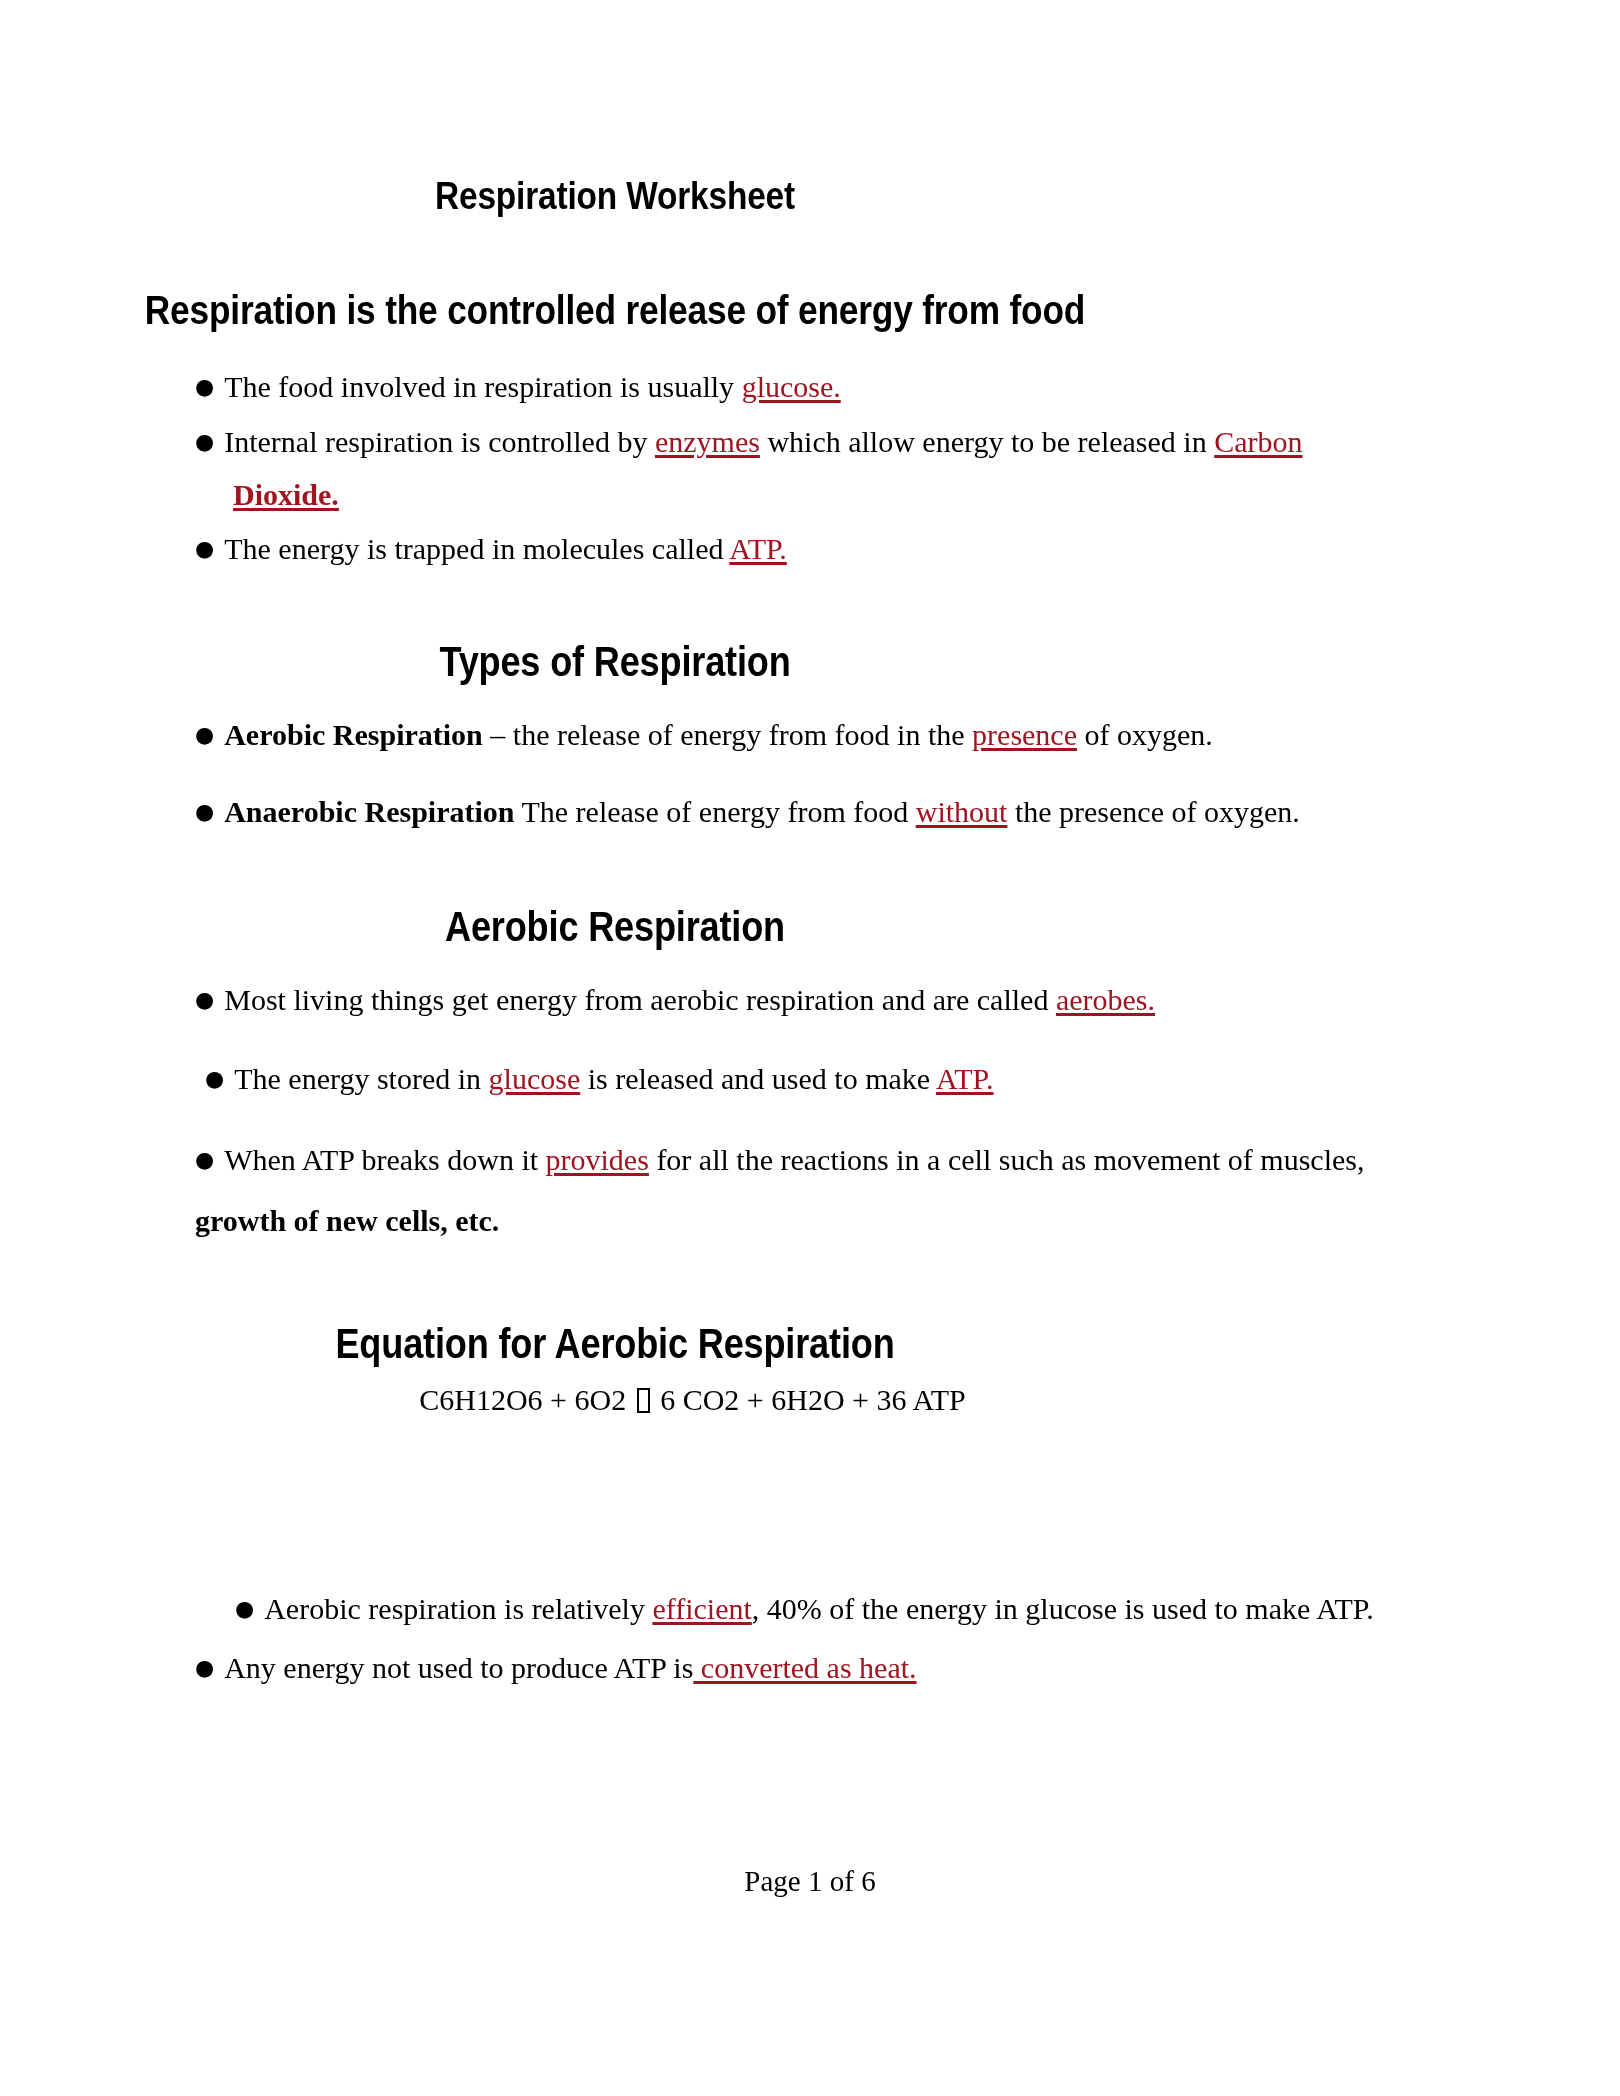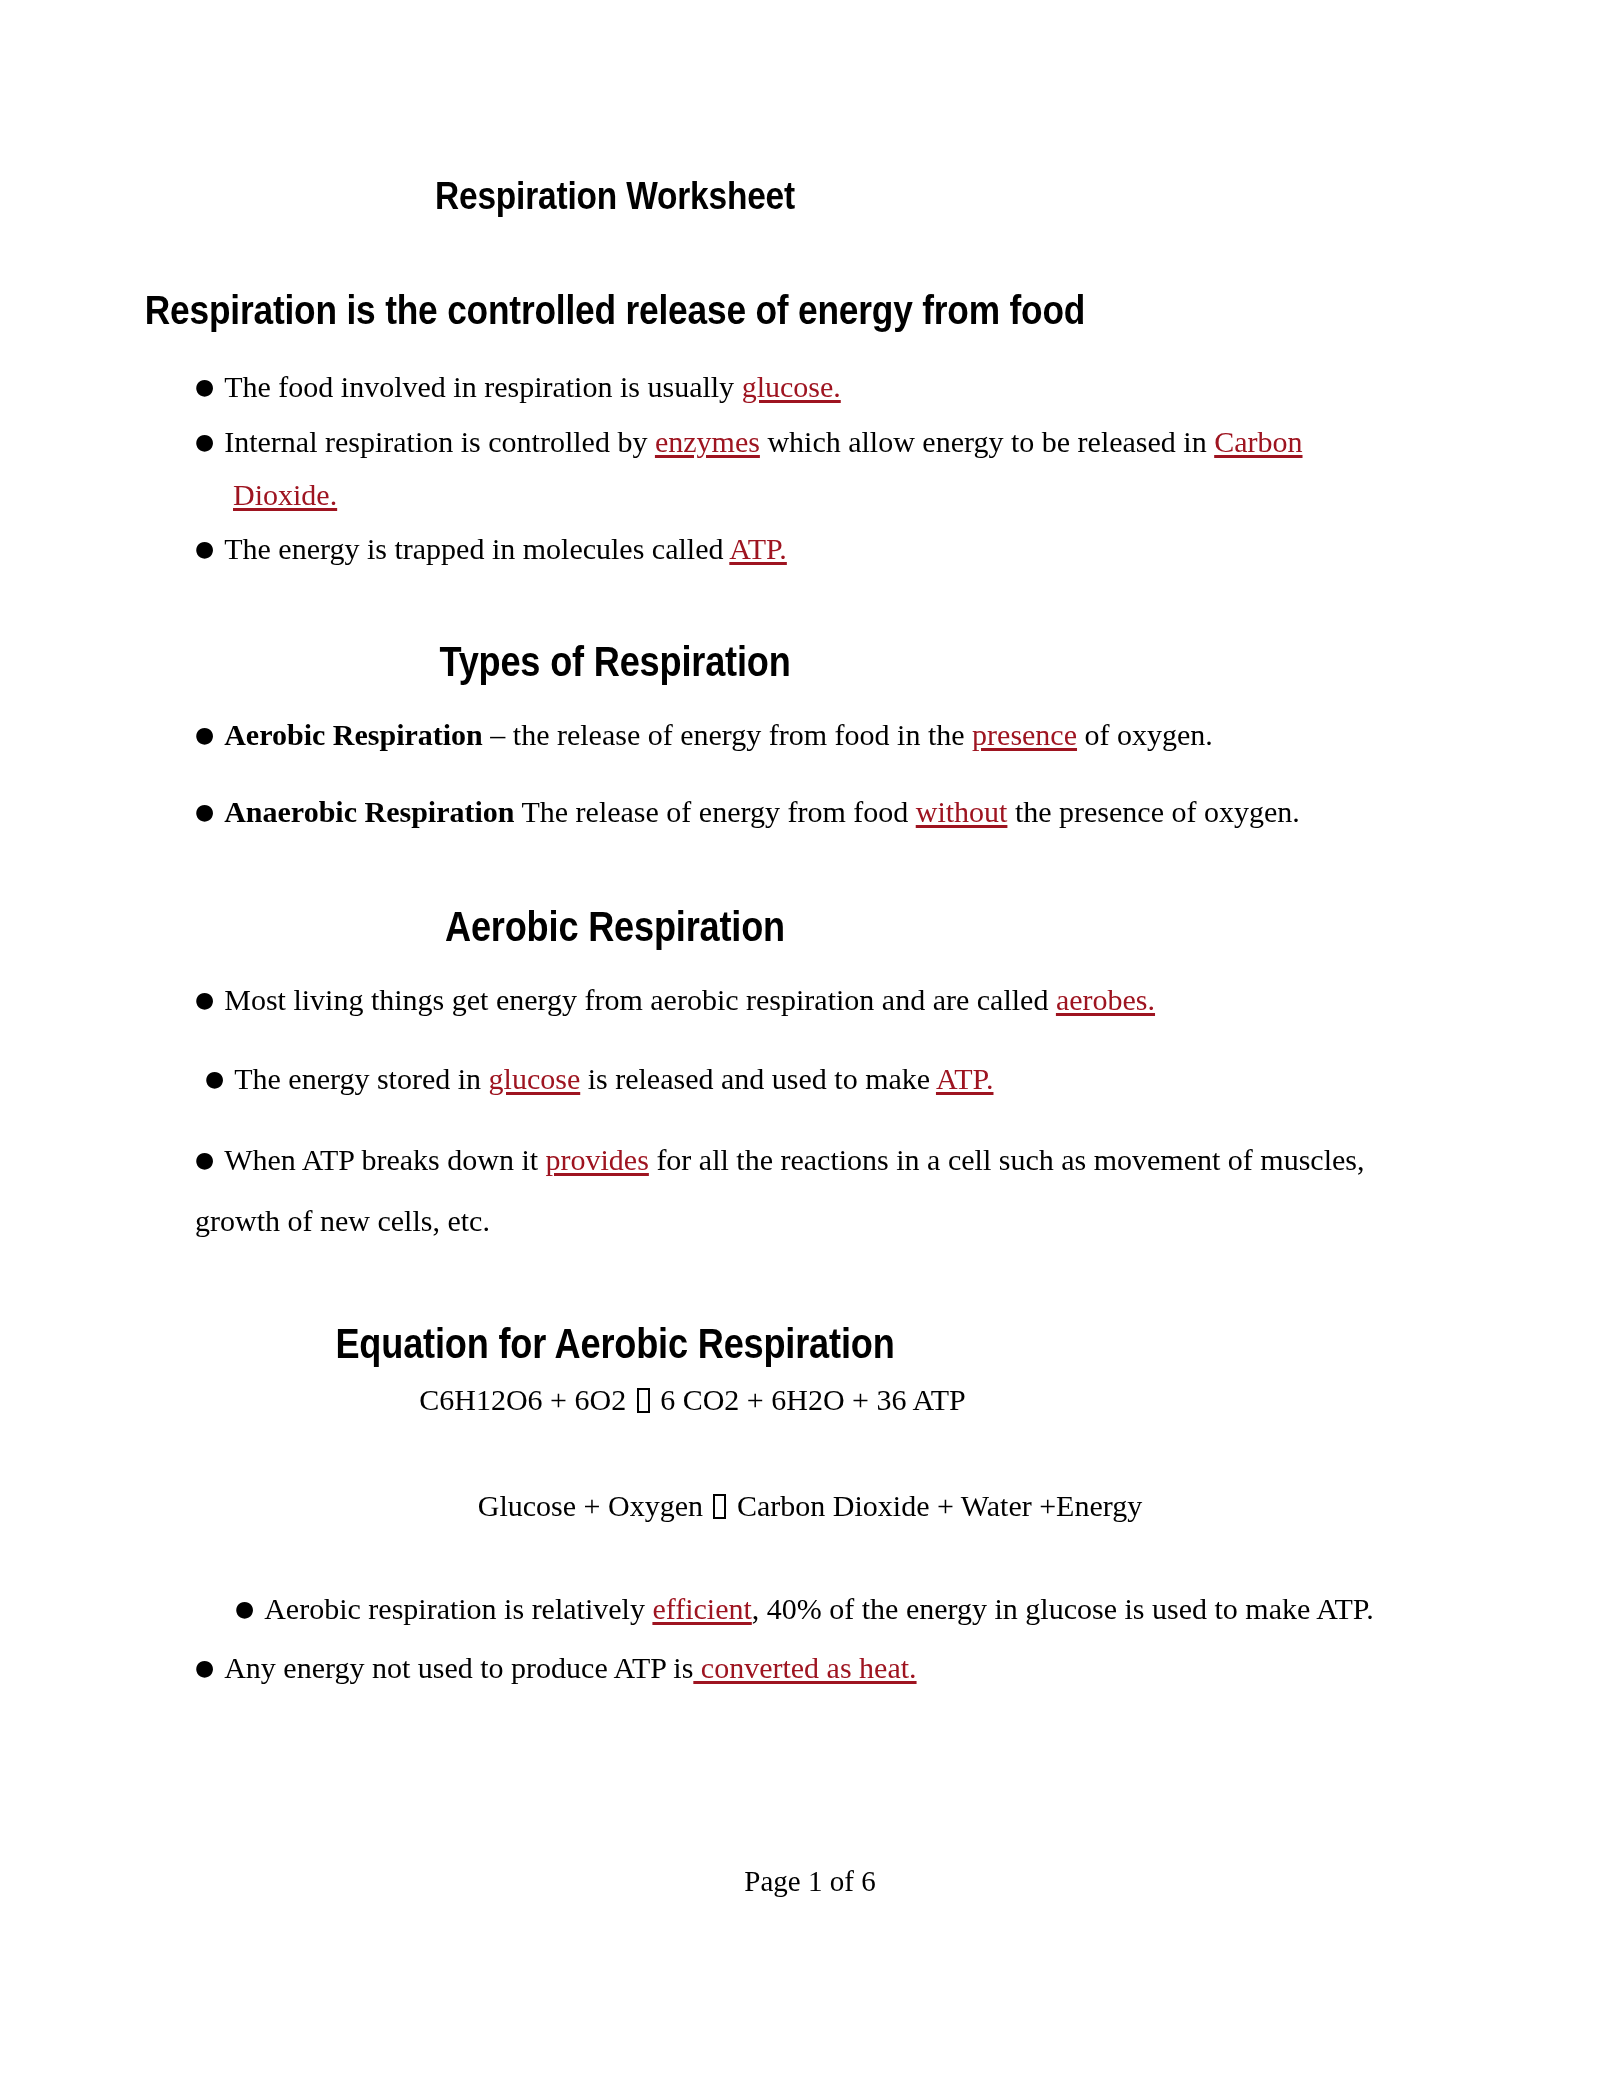--- a/index.html
+++ b/index.html
@@ -70,20 +70,21 @@
     font-family: "DejaVu Sans", sans-serif;
     font-size: 22px;
     vertical-align: 3px;
     margin-right: 10px;
     line-height: 1;
   }
   .cont {
     font-size: 30px;
     line-height: 1.0;
     color: #000;
+    font-weight: bold;
   }
   .ans {
     color: #9E1420;
     text-decoration: underline;
     text-decoration-color: #9E1420;
     text-underline-offset: 3px;
     text-align: center;
   }
   b.term {
     font-weight: bold;
@@ -175,25 +176,20 @@
   </div>
 
   <div class="at h-big" style="top:1320px;">Equation for Aerobic Respiration</div>
 
   <div class="at eq" style="top:1383px; left:0; width:1385px;">
     <span>C6H12O6 + 6O2</span>
     <span class="tofu"></span>
     <span>6 CO2 + 6H2O + 36 ATP</span>
   </div>
 
-  <div class="at eq" style="top:1489px; left:0; width:1620px;">
-    <span>Glucose + Oxygen</span>
-    <span class="tofu"></span>
-    <span>Carbon Dioxide + Water +Energy</span>
-  </div>
 
   <div class="content">
     <div class="bullet-line at" style="top:1594px;margin-left:40px;">
       <span class="bul">●</span><span>Aerobic respiration is relatively </span><span class="ans">efficient</span><span>, 40% of the energy in glucose is used to  make ATP.</span>
     </div>
 
     <div class="bullet-line at" style="top:1653px;">
       <span class="bul">●</span><span>Any energy not used to produce ATP is</span><span class="ans"> converted as heat.</span>
     </div>
   </div>

